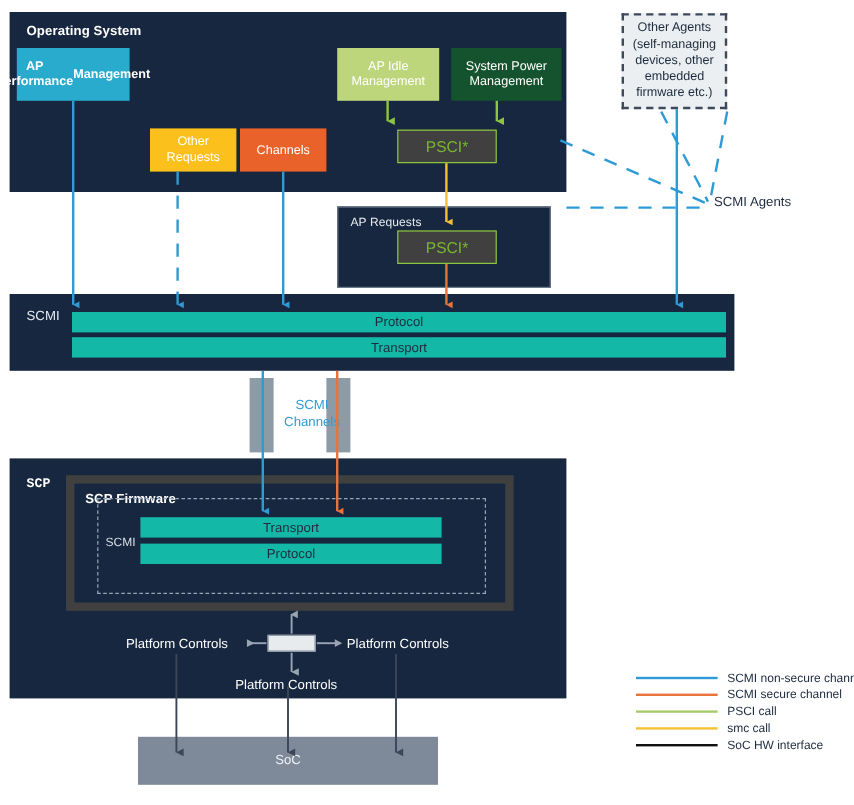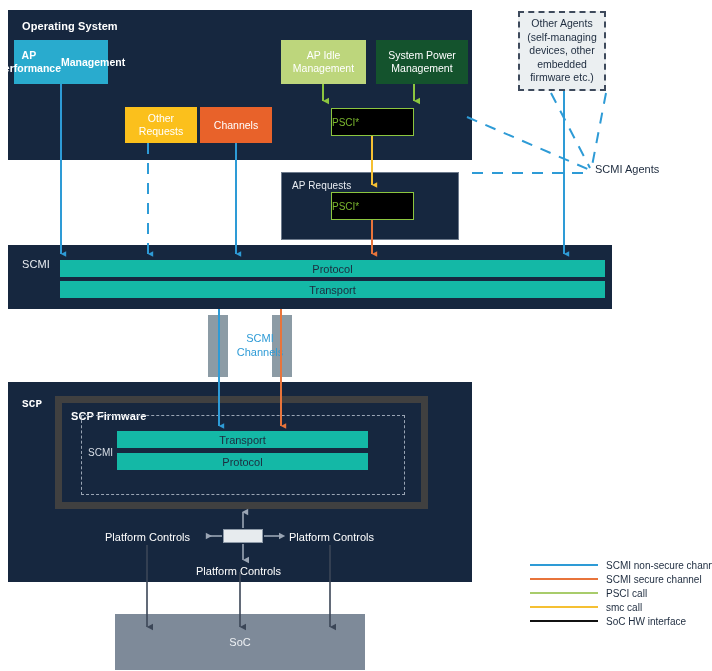--- a/index.html
+++ b/index.html
@@ -21,22 +21,22 @@
   .blk-yellow{background:#FBC01C;}
   .blk-orange{background:#E8622A;}
   .blk-lgreen{background:#BDD67C;}
   .blk-green{background:#14532d;}
 
   
   .wbar{background:#14b8a6;display:flex;align-items:center;justify-content:center;
         color:#1d2b3e;font-size:11px;}
 
   
-  .psci{background:#000000;border:1.6px solid #8CC63F;display:flex;align-items:center;
-        justify-content:flex-start;color:#7AB62E;font-size:10px;}
+  .psci{background:#404040;border:1.6px solid #8CC63F;display:flex;align-items:center;
+        justify-content:center;color:#7AB62E;font-size:13px;}
 
   
   .apfw{background:#16273F;border:1px solid #6d7a8c;}
 
   
   .scpfw{border:7px solid #404040;}
 
   
   .dashbox{border:1.5px dashed #9aa5b4;}
 
@@ -152,21 +152,21 @@
 <div class="abs wbar" style="left:117px;top:453px;width:251px;height:17px;">
   <span>Protocol</span>
 </div>
 
 <div class="abs hub" style="left:223px;top:529px;width:40px;height:14px;"></div>
 
 <div class="txt txt-w" style="left:105px;top:531px;">Platform Controls</div>
 <div class="txt txt-w" style="left:289px;top:531px;">Platform Controls</div>
 <div class="txt txt-w" style="left:196px;top:565px;">Platform Controls</div>
 
-<div class="abs soc" style="left:115px;top:614px;width:250px;height:56px;">
+<div class="abs soc" style="left:115px;top:614px;width:250px;height:40px;">
   <span>SoC</span>
 </div>
 
 <div class="txt" style="left:595px;top:163px;">SCMI Agents</div>
 
 <div class="legend" style="left:530px;top:558px;">
   <div class="legend-row">
     <span class="legend-line" style="border-top-color:#2E9BD6;"></span>
     <span class="legend-label">SCMI non-secure channel</span>
   </div>

